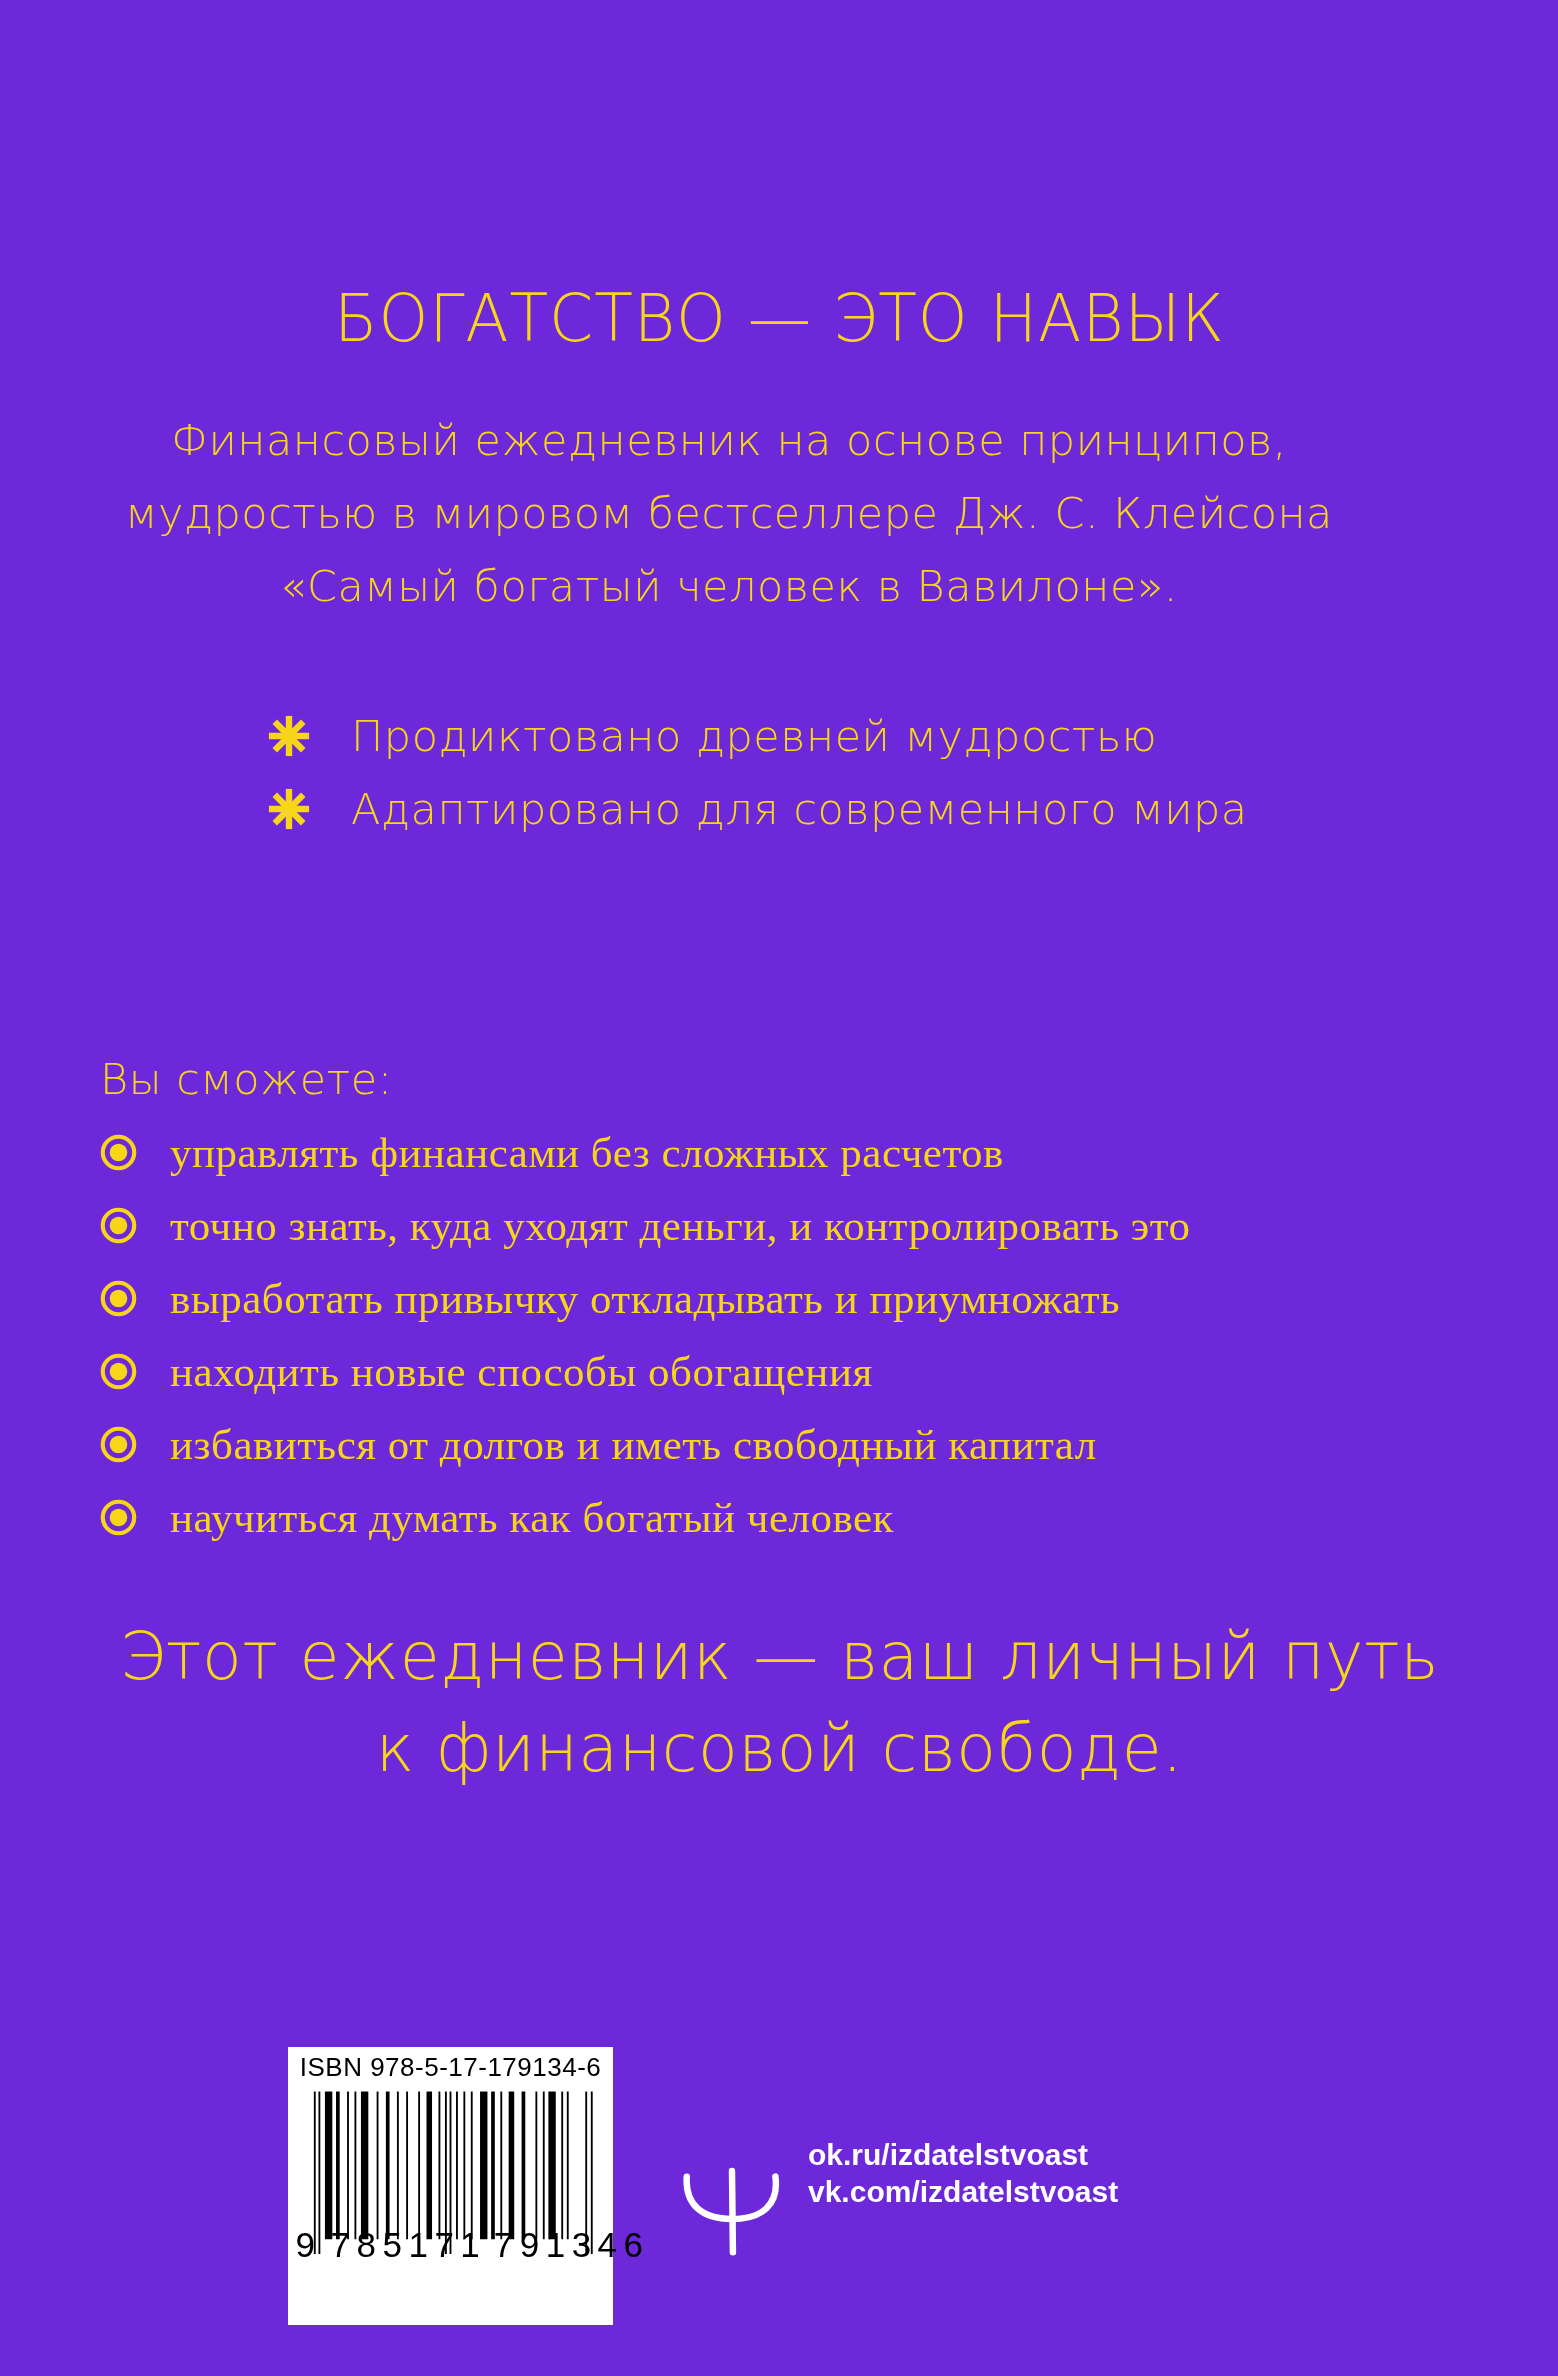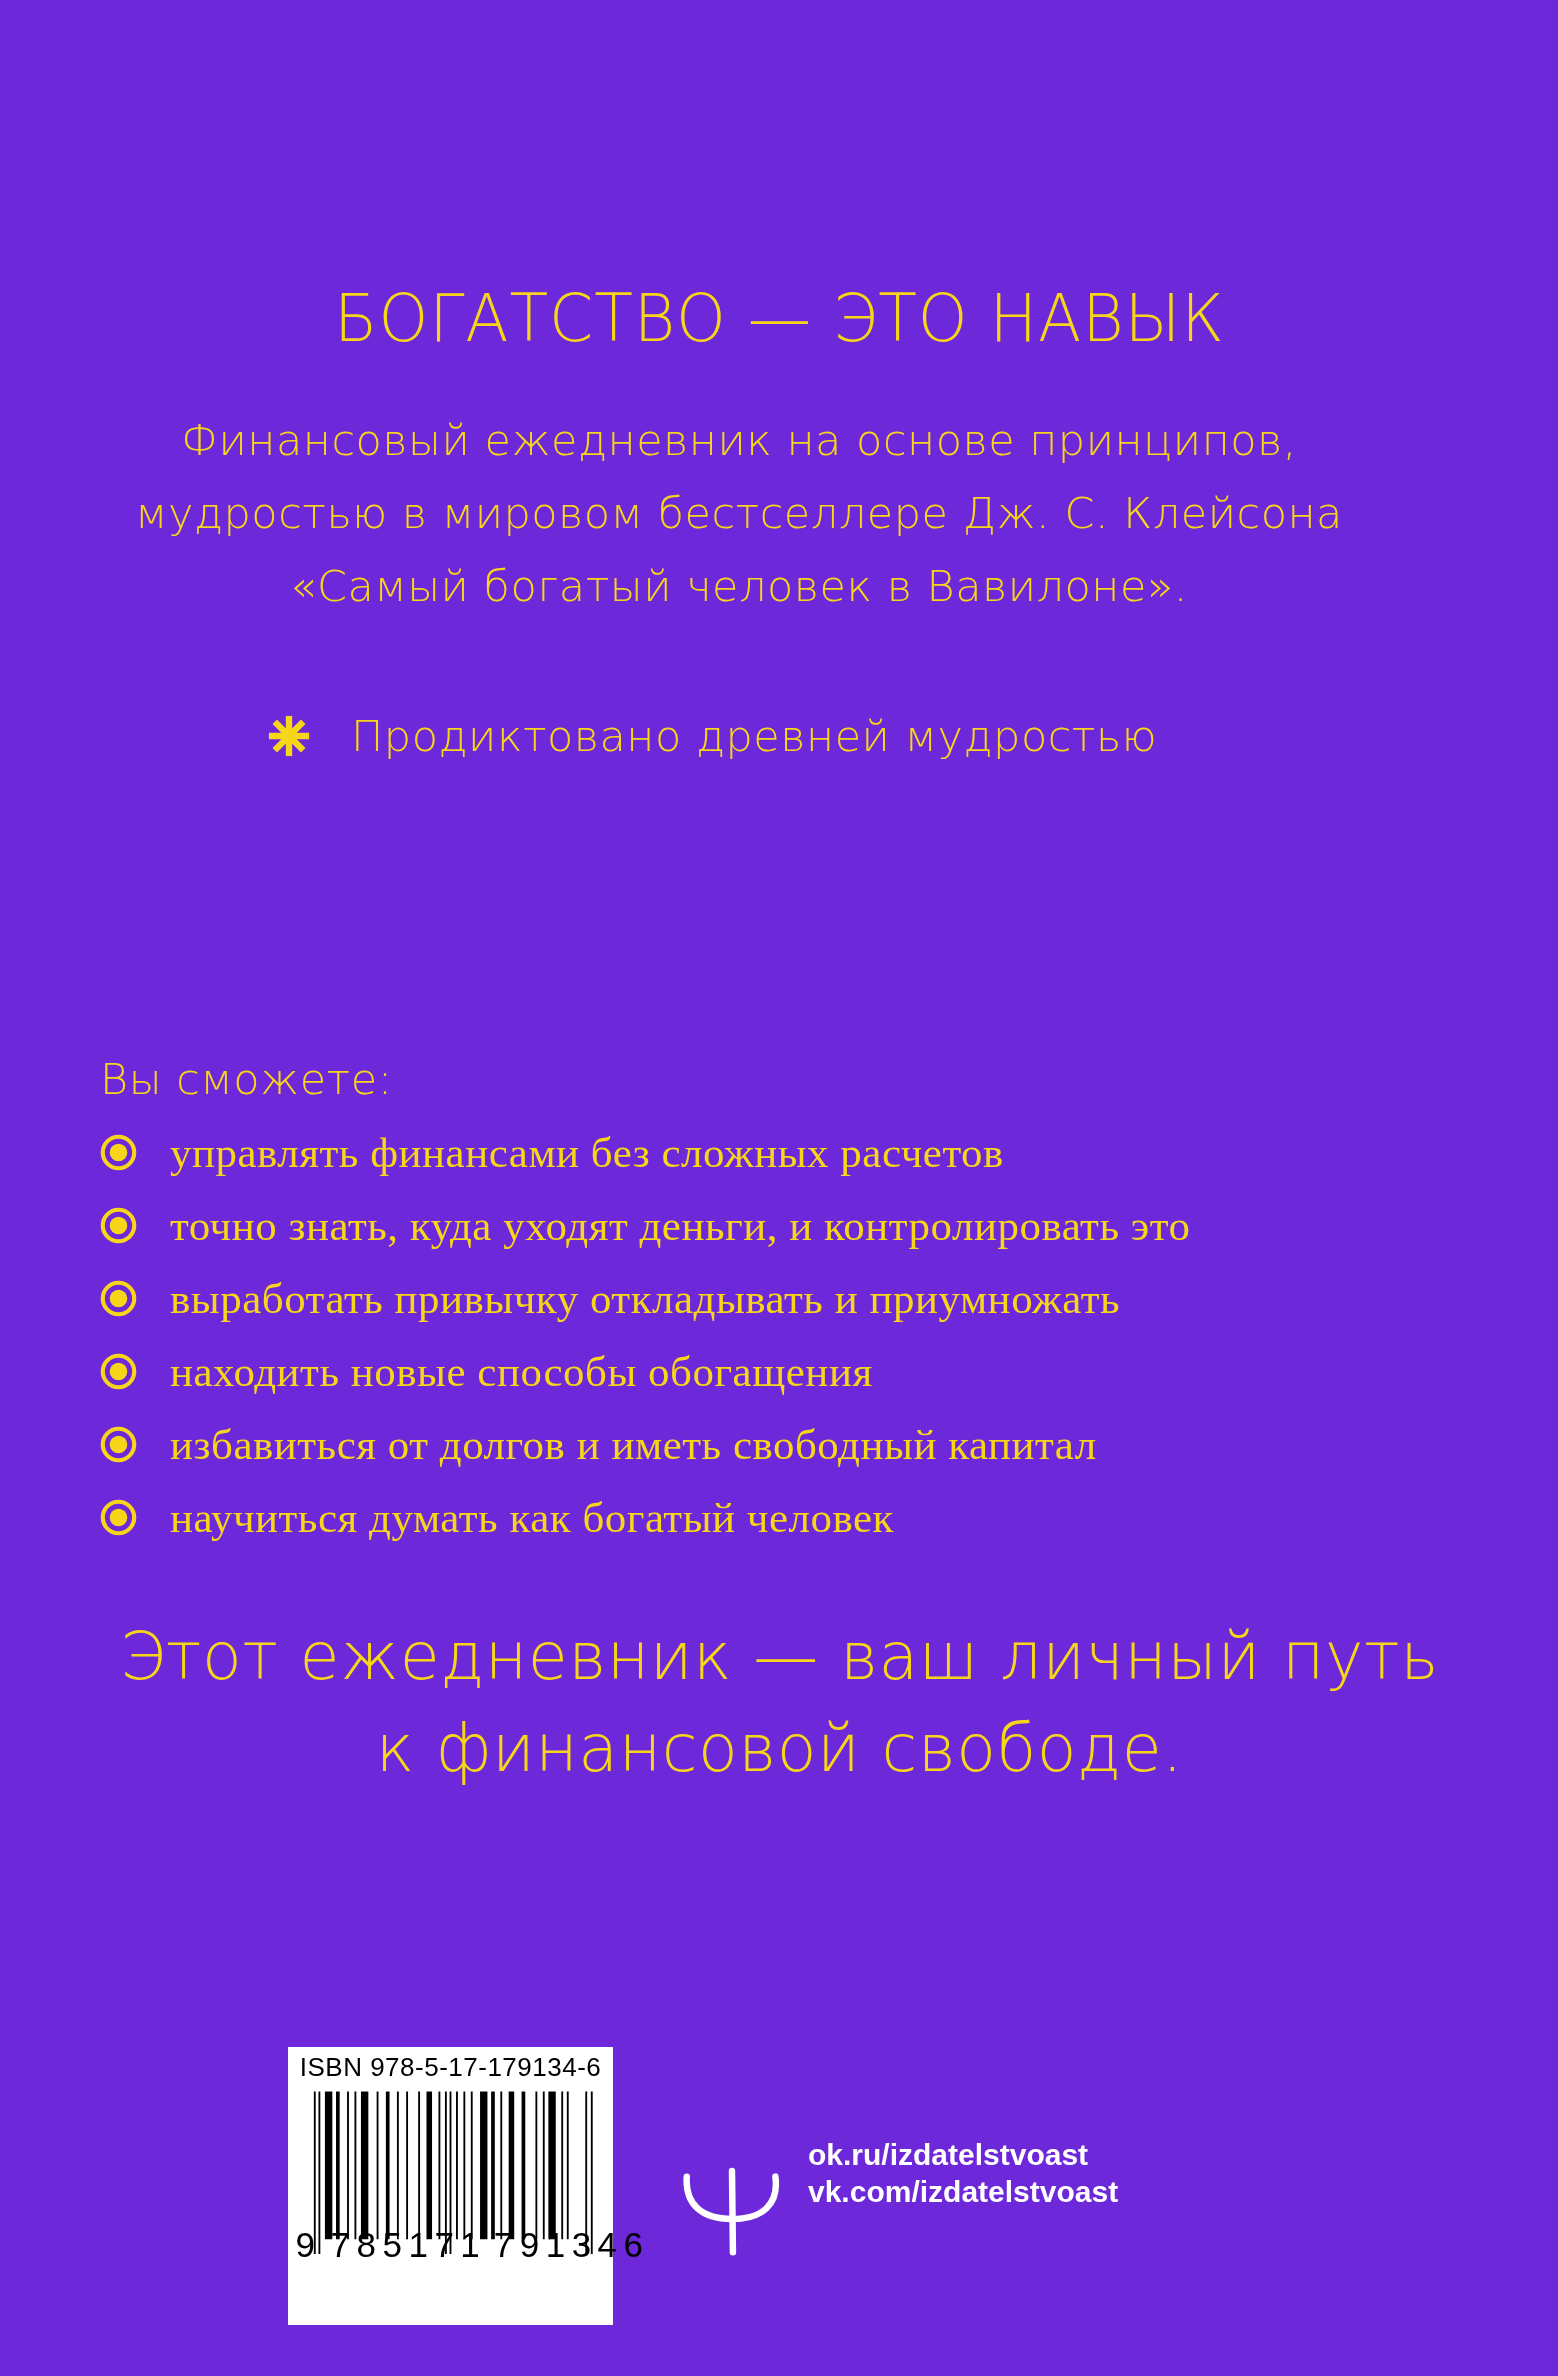--- a/index.html
+++ b/index.html
@@ -43,21 +43,20 @@
     }
     .subtitle {
       position: absolute;
       left: 0;
       width: 1458px;
       top: 404px;
       text-align: center;
       font-size: 43px;
       line-height: 73px;
       white-space: nowrap;
-      margin-left: 10px;
     }
     .subtitle .line {
       display: block;
     }
     .features {
       position: absolute;
       left: 268px;
       top: 699px;
     }
     .feature {
@@ -188,20 +187,32 @@
       <svg class="asterisk" viewBox="0 0 46 46">
         <g stroke="#f7d61a" stroke-width="7" stroke-linecap="butt">
           <line x1="23" y1="1" x2="23" y2="45"></line>
           <line x1="1" y1="23" x2="45" y2="23"></line>
           <line x1="7.4" y1="7.4" x2="38.6" y2="38.6"></line>
           <line x1="38.6" y1="7.4" x2="7.4" y2="38.6"></line>
         </g>
         <circle cx="23" cy="23" r="9" fill="#f7d61a"></circle>
       </svg>
       <span>Продиктовано древней мудростью</span>
+    </div>
+    <div class="feature">
+      <svg class="asterisk" viewBox="0 0 46 46">
+        <g stroke="#f7d61a" stroke-width="7" stroke-linecap="butt">
+          <line x1="23" y1="1" x2="23" y2="45"></line>
+          <line x1="1" y1="23" x2="45" y2="23"></line>
+          <line x1="7.4" y1="7.4" x2="38.6" y2="38.6"></line>
+          <line x1="38.6" y1="7.4" x2="7.4" y2="38.6"></line>
+        </g>
+        <circle cx="23" cy="23" r="9" fill="#f7d61a"></circle>
+      </svg>
+      <span>Адаптировано для современного мира</span>
     </div>
   </div>
 
   <div class="can-block thin">
     <div class="can-title">Вы сможете:</div>
 
     <div class="can-item">
       <svg class="target" viewBox="0 0 40 40">
         <circle cx="20" cy="20" r="17" fill="none" stroke="#f7d61a" stroke-width="4.5"></circle>
         <circle cx="20" cy="20" r="9.5" fill="#f7d61a"></circle>

